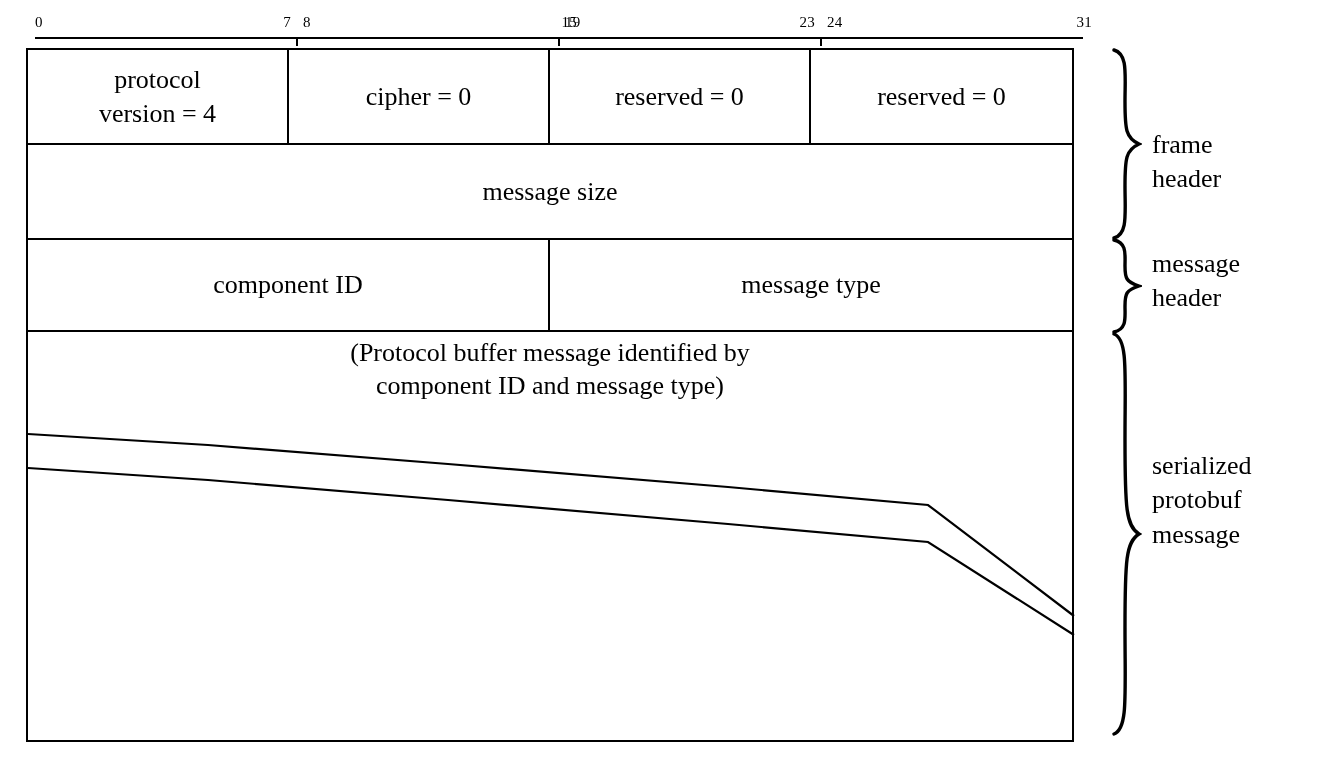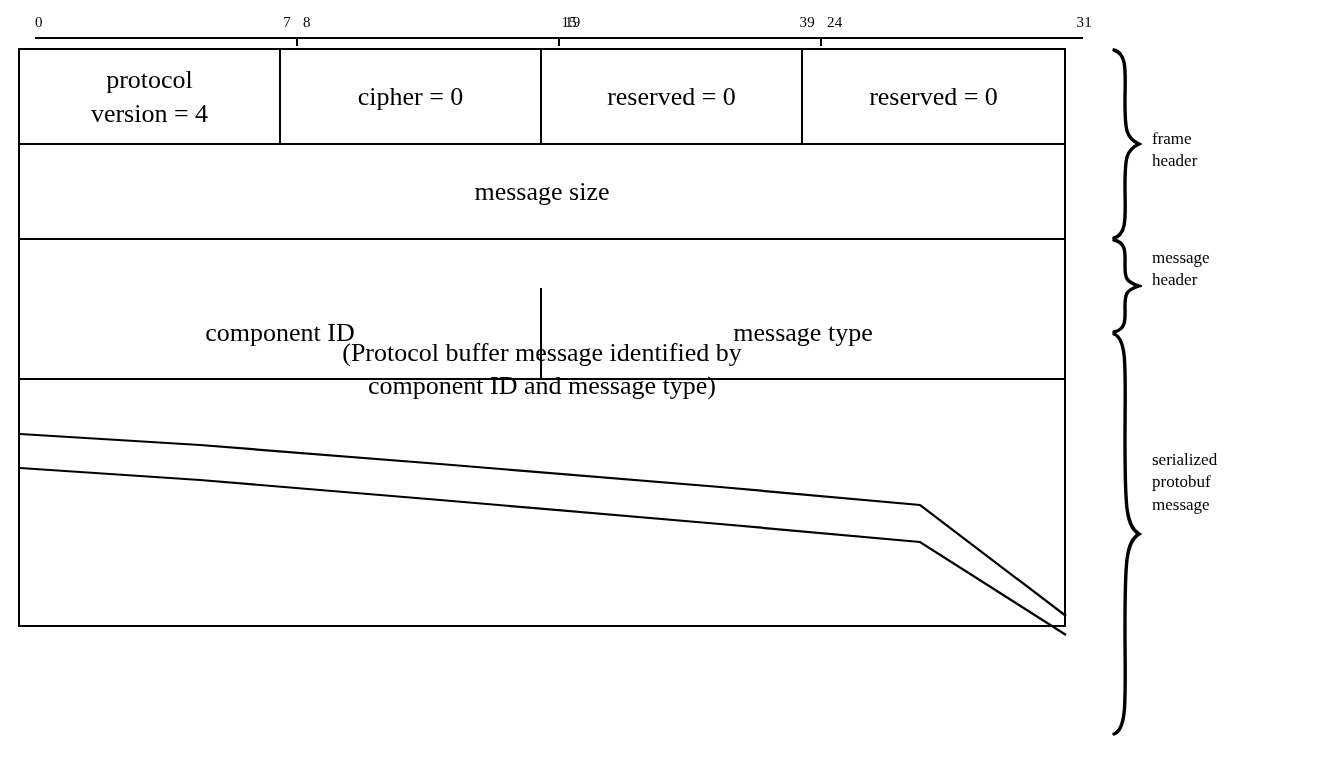--- a/index.html
+++ b/index.html
@@ -53,38 +53,38 @@
     position: absolute;
     top: 23px;
     width: 1.6px;
     height: 9px;
     background: #000;
   }
 
   
   .frame {
     position: absolute;
-    left: 18px;
+    left: 26px;
     top: 48px;
     width: 1048px;
-    height: 579px;
+    height: 694px;
     box-sizing: border-box;
     border: 2px solid #000;
   }
 
   .row {
     position: absolute;
     left: 0;
     width: 100%;
     box-sizing: border-box;
     display: flex;
   }
   .row.r1 { top: 0px;   height: 95px;  border-bottom: 2px solid #000; }
   .row.r2 { top: 95px;  height: 95px;  border-bottom: 2px solid #000; }
-  .row.r3 { top: 190px; height: 92px;  border-bottom: 2px solid #000; margin-top: 48px; }
+  .row.r3 { top: 190px; height: 92px;  border-bottom: 2px solid #000; }
   .row.r4 { top: 282px; height: 401px; }
 
   .cell {
     box-sizing: border-box;
     display: flex;
     align-items: center;
     justify-content: center;
     text-align: center;
     font-size: 26px;
     line-height: 1.28;
@@ -115,21 +115,21 @@
   
   .brace {
     position: absolute;
     left: 1108px;
   }
   .brace svg { display: block; }
 
   .caption {
     position: absolute;
     left: 1152px;
-    font-size: 17px;
+    font-size: 26px;
     line-height: 1.32;
     white-space: nowrap;
     color: #000;
   }
   .caption span { display: block; }
 
   .b-frame   { top: 48px; }
   .b-message { top: 238px; }
   .b-proto   { top: 332px; }
 
@@ -141,21 +141,21 @@
 <body>
 
 <div id="stage">
 
   <div class="ruler">
     <div class="ruler-label lab-left" style="left:0px;">0</div>
     <div class="ruler-label lab-right" style="left:256px;">7</div>
     <div class="ruler-label lab-left" style="left:268px;">8</div>
     <div class="ruler-label lab-right" style="left:542px;">15</div>
     <div class="ruler-label lab-left" style="left:530px;">19</div>
-    <div class="ruler-label lab-right" style="left:780px;">39</div>
+    <div class="ruler-label lab-right" style="left:780px;">23</div>
     <div class="ruler-label lab-left" style="left:792px;text-align:center;">24</div>
     <div class="ruler-label lab-right" style="left:1048px;margin-left:9px;">31</div>
 
     <div class="ruler-rule"></div>
     <div class="ruler-tick" style="left:261px;"></div>
     <div class="ruler-tick" style="left:523px;"></div>
     <div class="ruler-tick" style="left:785px;"></div>
   </div>
 
   <div class="frame">

